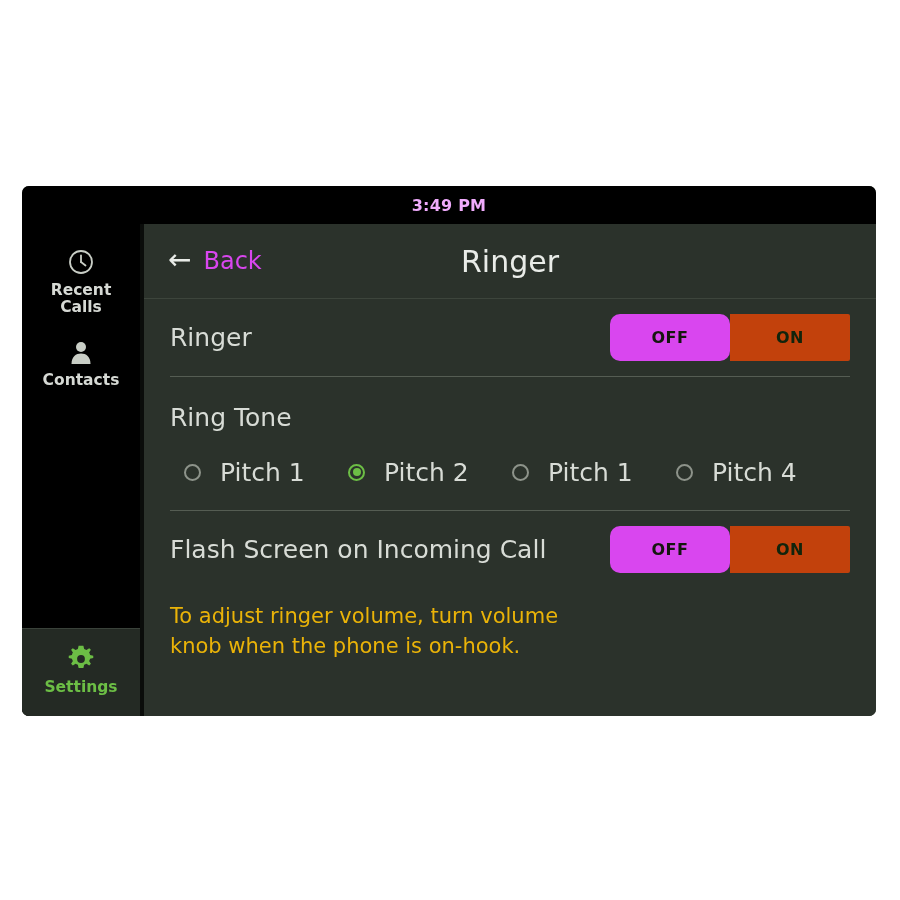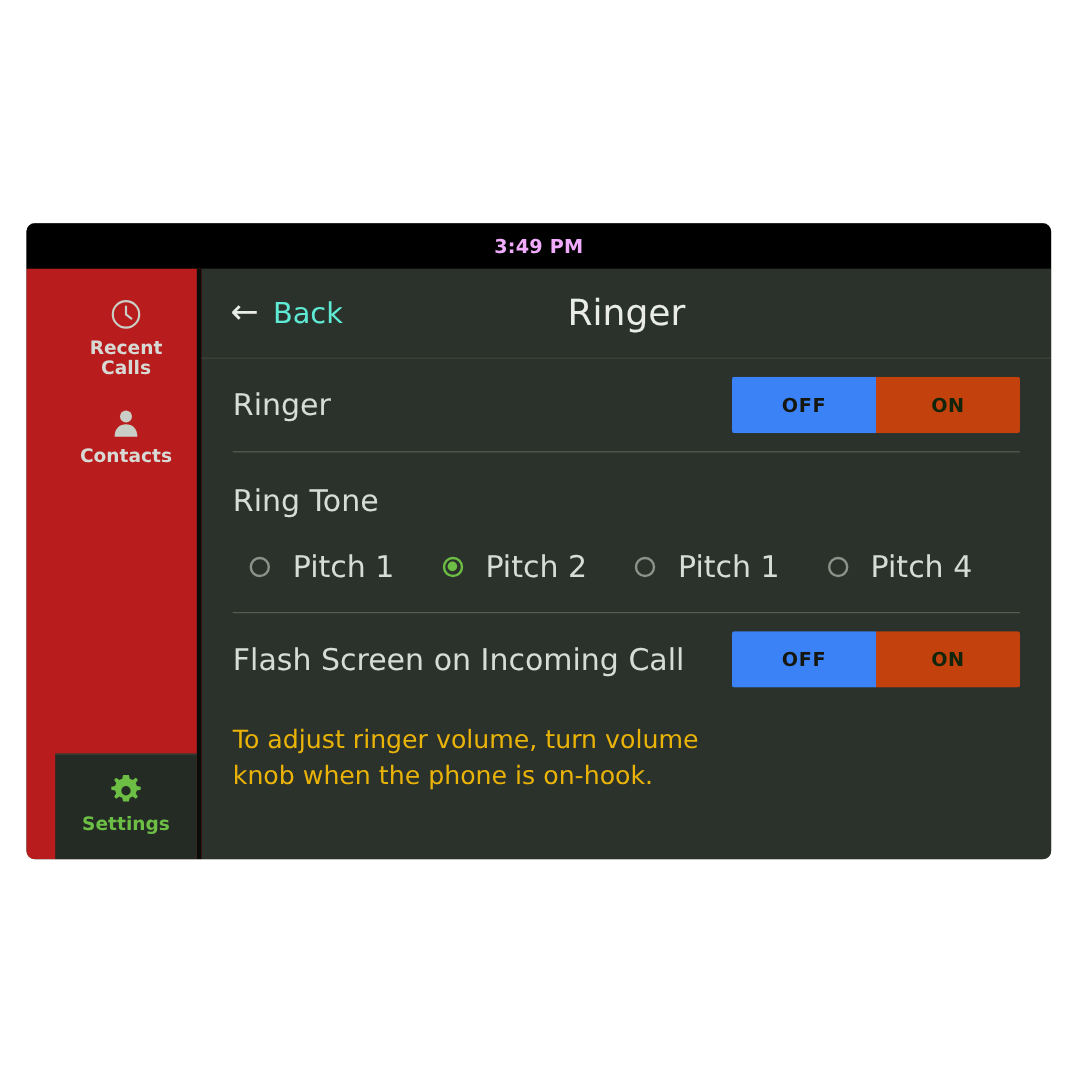--- a/index.html
+++ b/index.html
@@ -44,26 +44,25 @@
   
   .phone-body {
     flex: 1 1 auto;
     display: flex;
     min-height: 0;
   }
 
   
   .sidebar {
     flex: 0 0 118px;
-    background: #b91c1c;
+    background: #000000;
     border-right: 4px solid #0a0c0a;
     display: flex;
     flex-direction: column;
     position: relative;
-    padding-left: 24px;
   }
   .sidebar-top {
     flex: 0 0 auto;
     padding-top: 14px;
   }
   .sidebar-spacer { flex: 1 1 auto; }
 
   .nav-item {
     display: flex;
     flex-direction: column;
@@ -119,21 +118,21 @@
     z-index: 2;
   }
   .back-arrow {
     color: #e9ece8;
     font-size: 28px;
     line-height: 1;
     display: block;
     margin-top: -2px;
   }
   .back-label {
-    color: #5eead4;
+    color: #d946ef;
     font-size: 24px;
   }
   .page-title {
     position: absolute;
     left: 0;
     right: 0;
     text-align: center;
     color: #e9ece8;
     font-size: 30px;
     pointer-events: none;
@@ -171,22 +170,23 @@
   .toggle-seg {
     flex: 1 1 50%;
     display: flex;
     align-items: center;
     justify-content: center;
     font-size: 16px;
     font-weight: bold;
     letter-spacing: 0.5px;
   }
   .seg-off {
-    background: #3b82f6;
+    background: #d946ef;
     color: #15170f;
+    border-radius: 10px;
   }
   .seg-on {
     background: #c2410c;
     color: #11240c;
   }
 
   .divider {
     height: 1px;
     background: #555d53;
     margin: 0;

